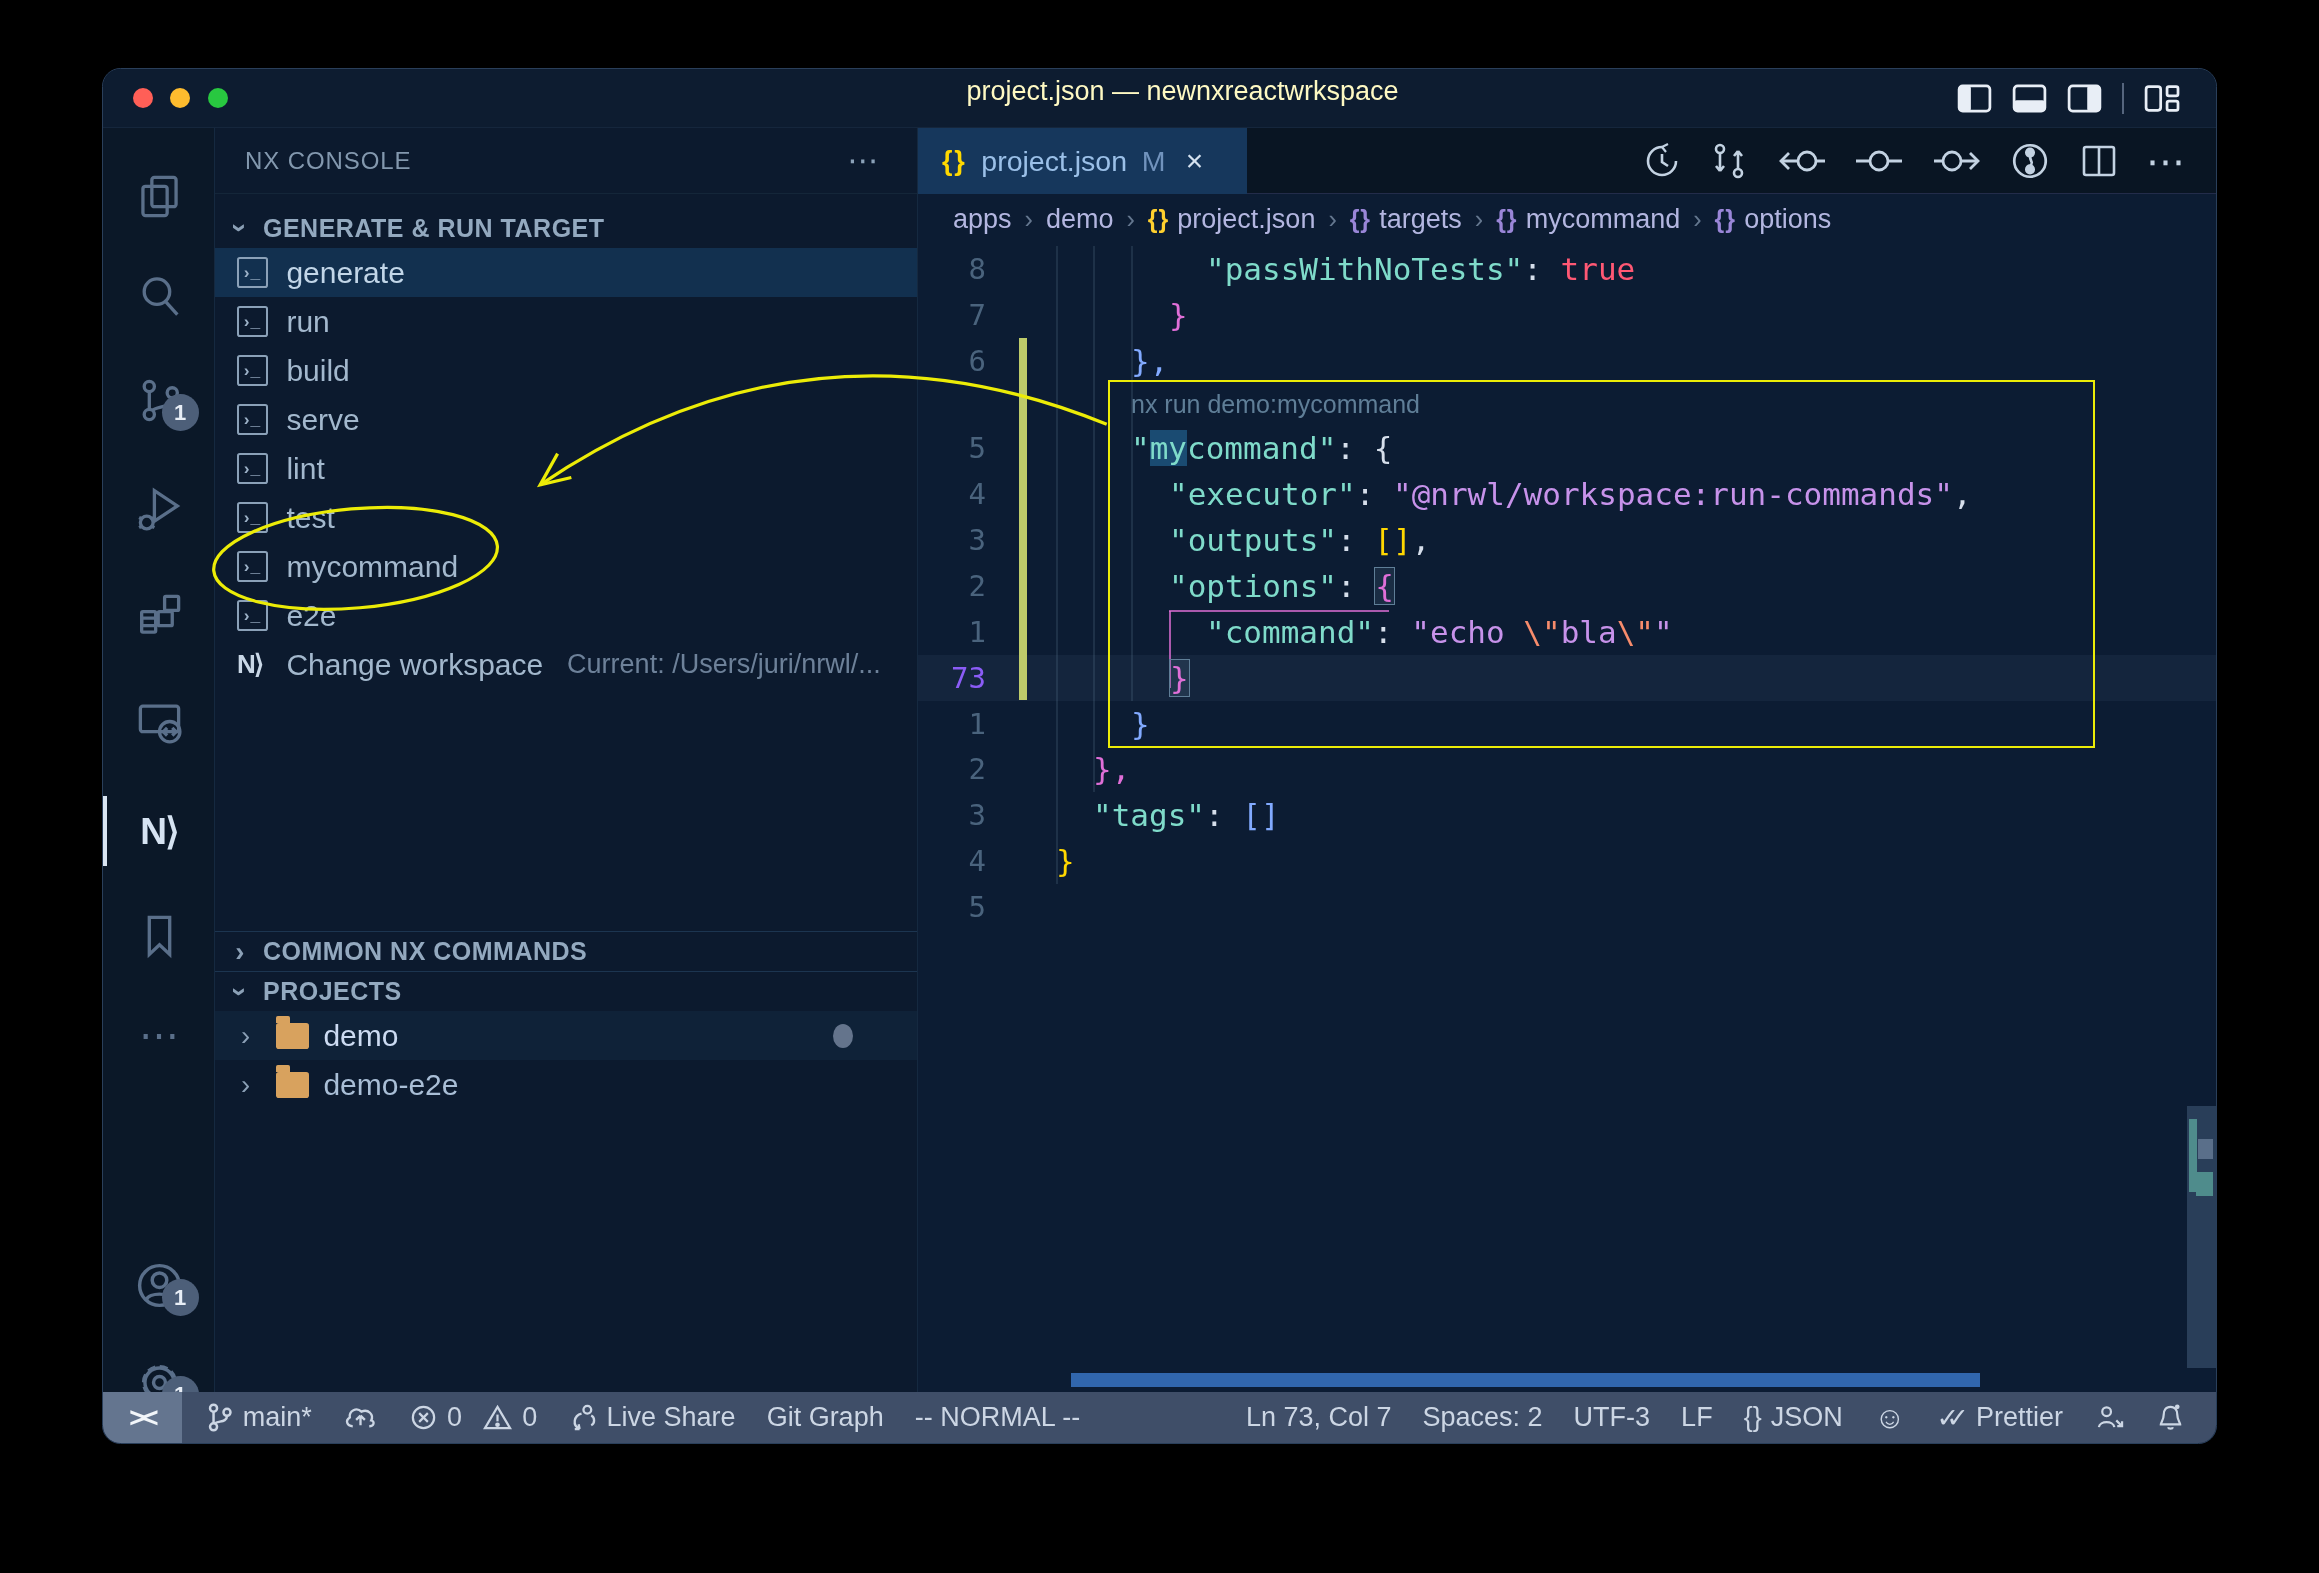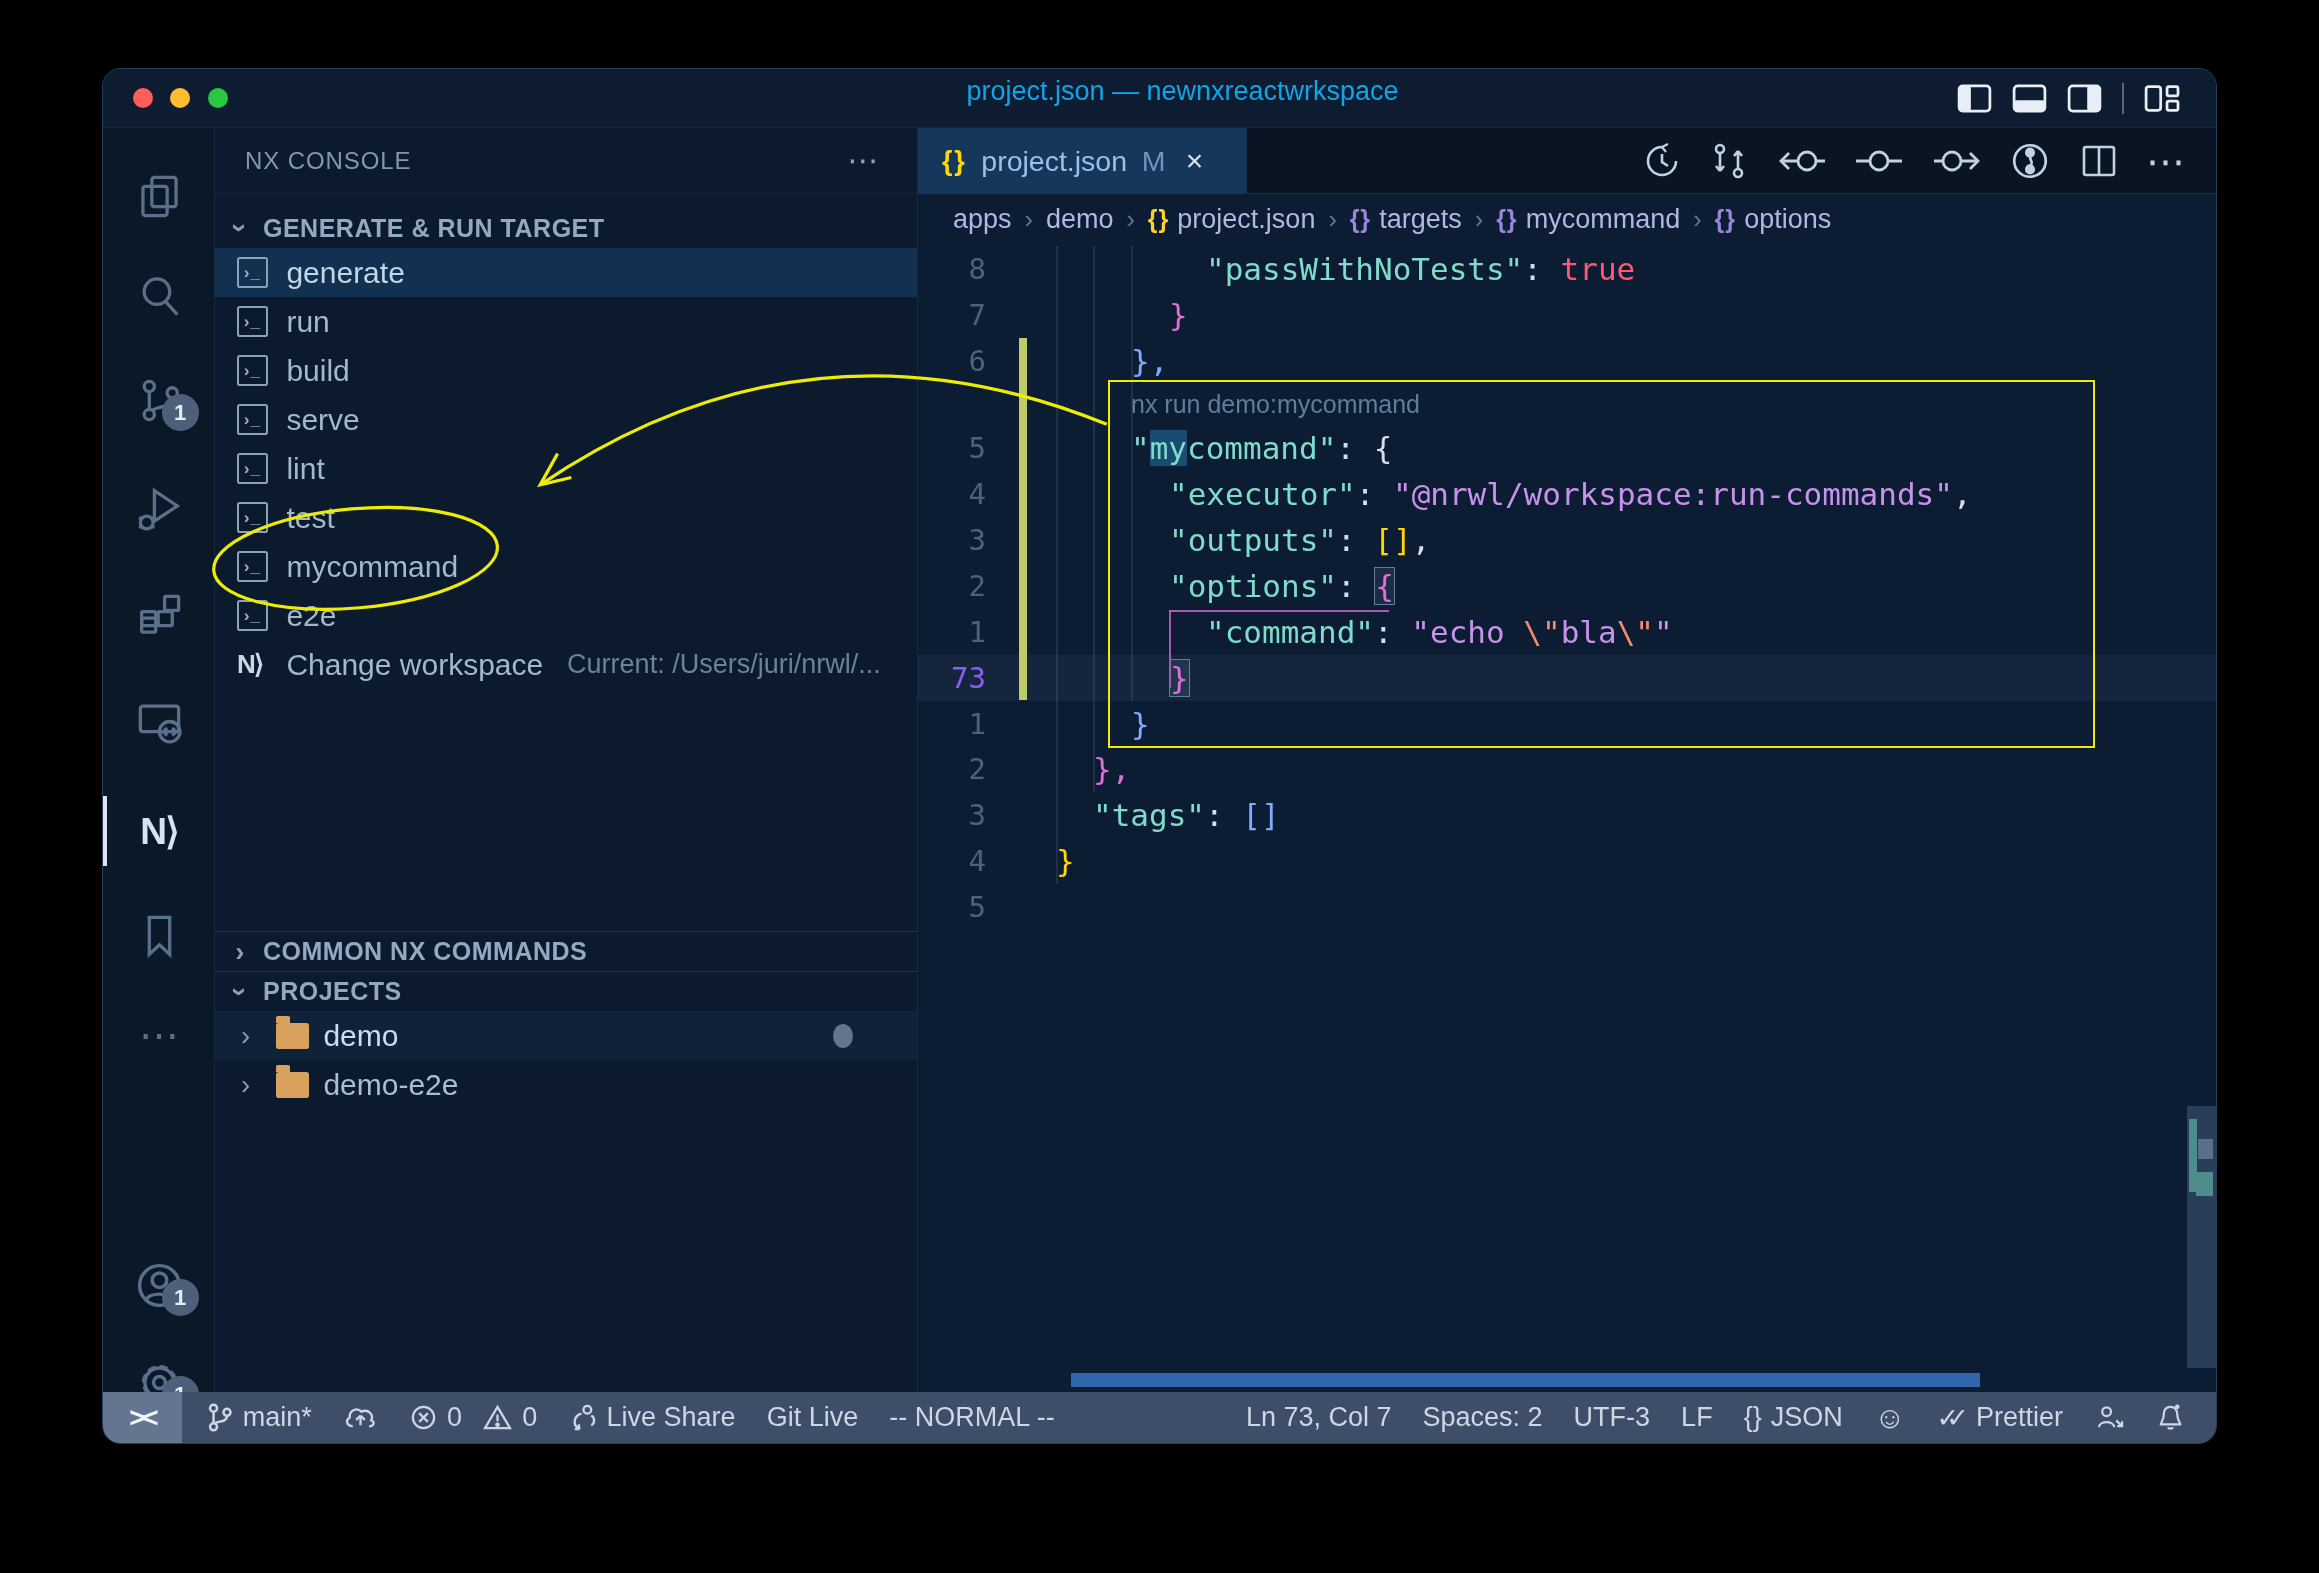--- a/index.html
+++ b/index.html
@@ -9,21 +9,21 @@
     background:#0c1b30; border-radius:18.4px; border:0.9px solid #2a3f5a;
     box-shadow:0 27.5px 83px rgba(0,0,0,.85); overflow:hidden; }
 
   
   .titlebar { position:absolute; left:0; top:0; right:0; height:59px; background:#0d1c30;
     border-bottom:0.9px solid #15263c; }
   .traffic { position:absolute; top:19px; left:30px; display:flex; gap:17.4px; }
   .tl { width:20px; height:20px; border-radius:50%; }
   .tl.red{background:#ff5f57}.tl.yellow{background:#febc2e}.tl.green{background:#28c840}
   .win-title { position:absolute; left:0; right:0; top:0; height:45px; display:flex;
-    align-items:center; justify-content:center; color:#0ea5e9; font-size:27px;margin-left:46px; }
+    align-items:center; justify-content:center; color:#fef9c3; font-size:27px;margin-left:46px; }
   .win-controls { position:absolute; right:35px; top:0; height:59px; display:flex;
     align-items:center; gap:20px; color:#c7d3e2; }
   .wc-sep { width:1.8px; height:31px; background:#55657d; }
 
   
   .activitybar { position:absolute; left:0; top:59px; bottom:51px; width:112px;
     background:#0b1828; border-right:0.9px solid #152940; }
   .ab-item { position:absolute; left:0; width:112px; height:88px; display:flex;
     align-items:center; justify-content:center; color:#5d7location38c; }
   .ab-icon { color:#5a6f8a; }
@@ -494,21 +494,21 @@
       </div>
       <div class="sb-item">
         <svg class="icon" width="29" height="31" viewBox="0 0 30 32" fill="none" stroke="#ccd6e4" stroke-width="2.4">
             <circle cx="20" cy="8" r="4"></circle>
             <path d="M24 14 C28 16, 28 22, 24 24"></path>
             <path d="M14 12 C6 14, 4 24, 12 28 M12 28 l-5 0 M12 28 l-1 -5"></path>
           </svg>
         <span>Live Share</span>
       </div>
       <div class="sb-item">
-        <span>Git Live</span>
+        <span>Git Graph</span>
       </div>
       <div class="sb-item">
         <span>-- NORMAL --</span>
       </div>
     </div>
     <div class="sb-group sb-right">
       <span>Ln 73, Col 7</span>
       <span>Spaces: 2</span>
       <span>UTF-3</span>
       <span>LF</span>

